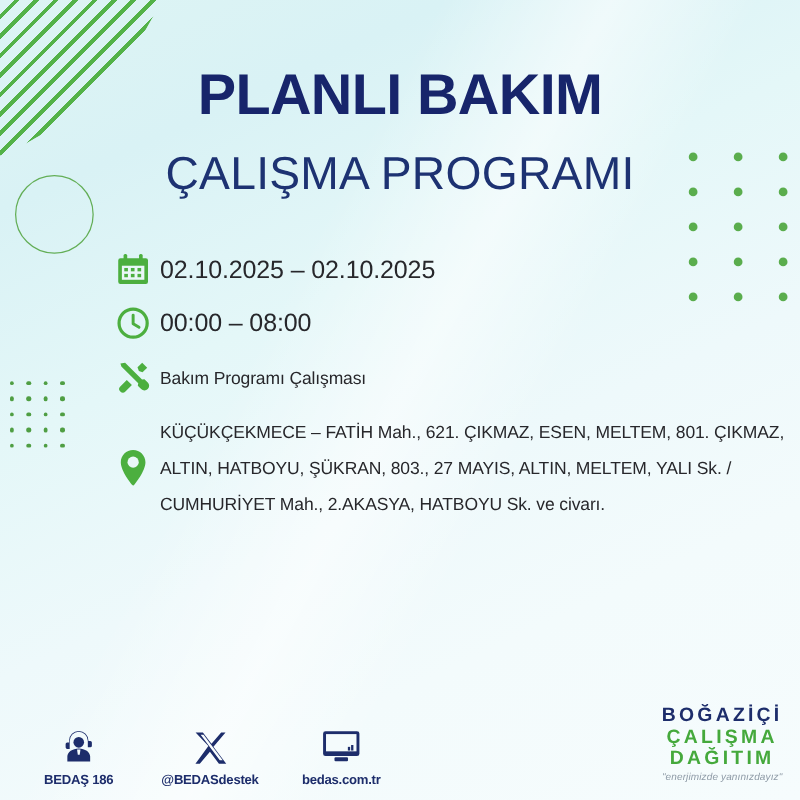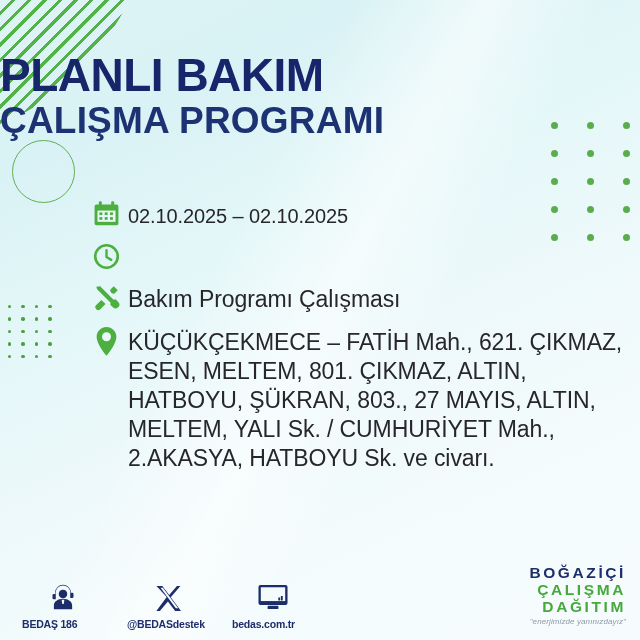--- a/index.html
+++ b/index.html
@@ -47,51 +47,51 @@
     border:1.6px solid #63ae56; border-radius:50%;
   }
 
   .dotgrid{ position:absolute; display:grid; }
   #dots-left{ left:8px; top:305px; grid-template-columns:repeat(4,1fr); gap:9px 10px; }
   #dots-left i{ width:3.4px; height:3.4px; border-radius:50%; background:#4f9e43; display:block; }
   #dots-right{ left:551px; top:122px; grid-template-columns:repeat(3,1fr); gap:21px 29px; }
   #dots-right i{ width:7px; height:7px; border-radius:50%; background:#5aad4d; display:block; }
 
   
-  #header{ position:absolute; left:0; top:52px; width:640px; }
+  #header{ position:absolute; left:0; top:52px; width:640px; text-align:center; }
   #title-main{
     color:#17256b; font-weight:bold; font-size:46px; letter-spacing:-0.5px;
     line-height:1.0;
   }
   #title-sub{
-    color:#1d3272; font-weight:700; font-size:37px; letter-spacing:.2px;
-    line-height:1.15; margin-top:2px;
+    color:#1d3272; font-weight:400; font-size:37px; letter-spacing:.2px;
+    line-height:1.15; margin-top:20px;
   }
 
   
   #info{ position:absolute; left:84px; top:198px; width:552px; }
-  .row{ display:flex; align-items:flex-start; margin-bottom:11px; }
+  .row{ display:flex; align-items:center; margin-bottom:11px; }
   .row .ico{ width:44px; flex:0 0 44px; display:flex; justify-content:center; padding-top:2px; }
   .row .txt{
-    color:#27272b; font-size:23px; line-height:28px; padding-top:4px;
+    color:#27272b; font-size:14px; line-height:28px; padding-top:4px;
     letter-spacing:-.1px;
   }
   #row-date .txt,#row-time .txt{ font-size:20px; }
   #row-loc .txt{ line-height:29px; }
 
   
   #footer{ position:absolute; left:0; bottom:0; width:640px; height:92px; }
   #footer-links{ position:absolute; left:22px; bottom:10px; display:flex; gap:23px; }
-  .flink{ width:82px; text-align:left; }
+  .flink{ width:82px; text-align:center; }
   .flink .fico{ height:34px; display:flex; align-items:flex-end; justify-content:center; }
   .flink .flabel{
     margin-top:6px; color:#1d2d6b; font-size:10.5px; font-weight:bold; letter-spacing:-.2px;
   }
 
-  #brand{ position:absolute; right:14px; bottom:14px; text-align:right; }
+  #brand{ position:absolute; right:14px; bottom:14px; text-align:center; }
   .brand-line{ font-weight:bold; font-size:15.5px; letter-spacing:2.6px; line-height:17px; }
   #brand-l1{ color:#1d2d6b; }
   #brand-l2,#brand-l3{ color:#45a93c; }
   #brand-tag{ margin-top:2px; color:#8e9aa6; font-size:8px; font-style:italic; letter-spacing:.1px; }
 </style>
 </head>
 <body>
 
 <div id="bg-gradient"></div>
 <div id="bg-sheen"></div>
@@ -165,20 +165,21 @@
     <span class="txt">02.10.2025 – 02.10.2025</span>
   </div>
 
   <div class="row" id="row-time">
     <span class="ico">
       <svg width="27" height="27" viewBox="0 0 24 24">
         <circle cx="12" cy="12" r="10" fill="none" stroke="#4caf3f" stroke-width="2.3"></circle>
         <path d="M12 6.3v6.1l4.2 2.6" fill="none" stroke="#4caf3f" stroke-width="2.1" stroke-linecap="round" stroke-linejoin="round"></path>
       </svg>
     </span>
+    <span class="txt">00:00 – 08:00</span>
   </div>
 
   <div class="row" id="row-work">
     <span class="ico">
       <svg width="29" height="29" viewBox="0 0 24 24" fill="#4caf3f">
         <path d="M3.6 3.2l3.1-.6 11.2 11.2 1.6-.3 2.2 2.2a3.1 3.1 0 0 1-4.4 4.4l-2.2-2.2.3-1.6L4.2 5.1l-.6-1.9z"></path>
         <path d="M20.6 2.6l-3.1 3.1.9 2.4 2.4.9 3.1-3.1" transform="translate(-2.6,0)"></path>
         <path d="M8.4 15.4l-4.3 4.3a2.4 2.4 0 0 0 3.4 3.4l4.3-4.3z" transform="translate(-.6,-1.4)"></path>
       </svg>
     </span>

